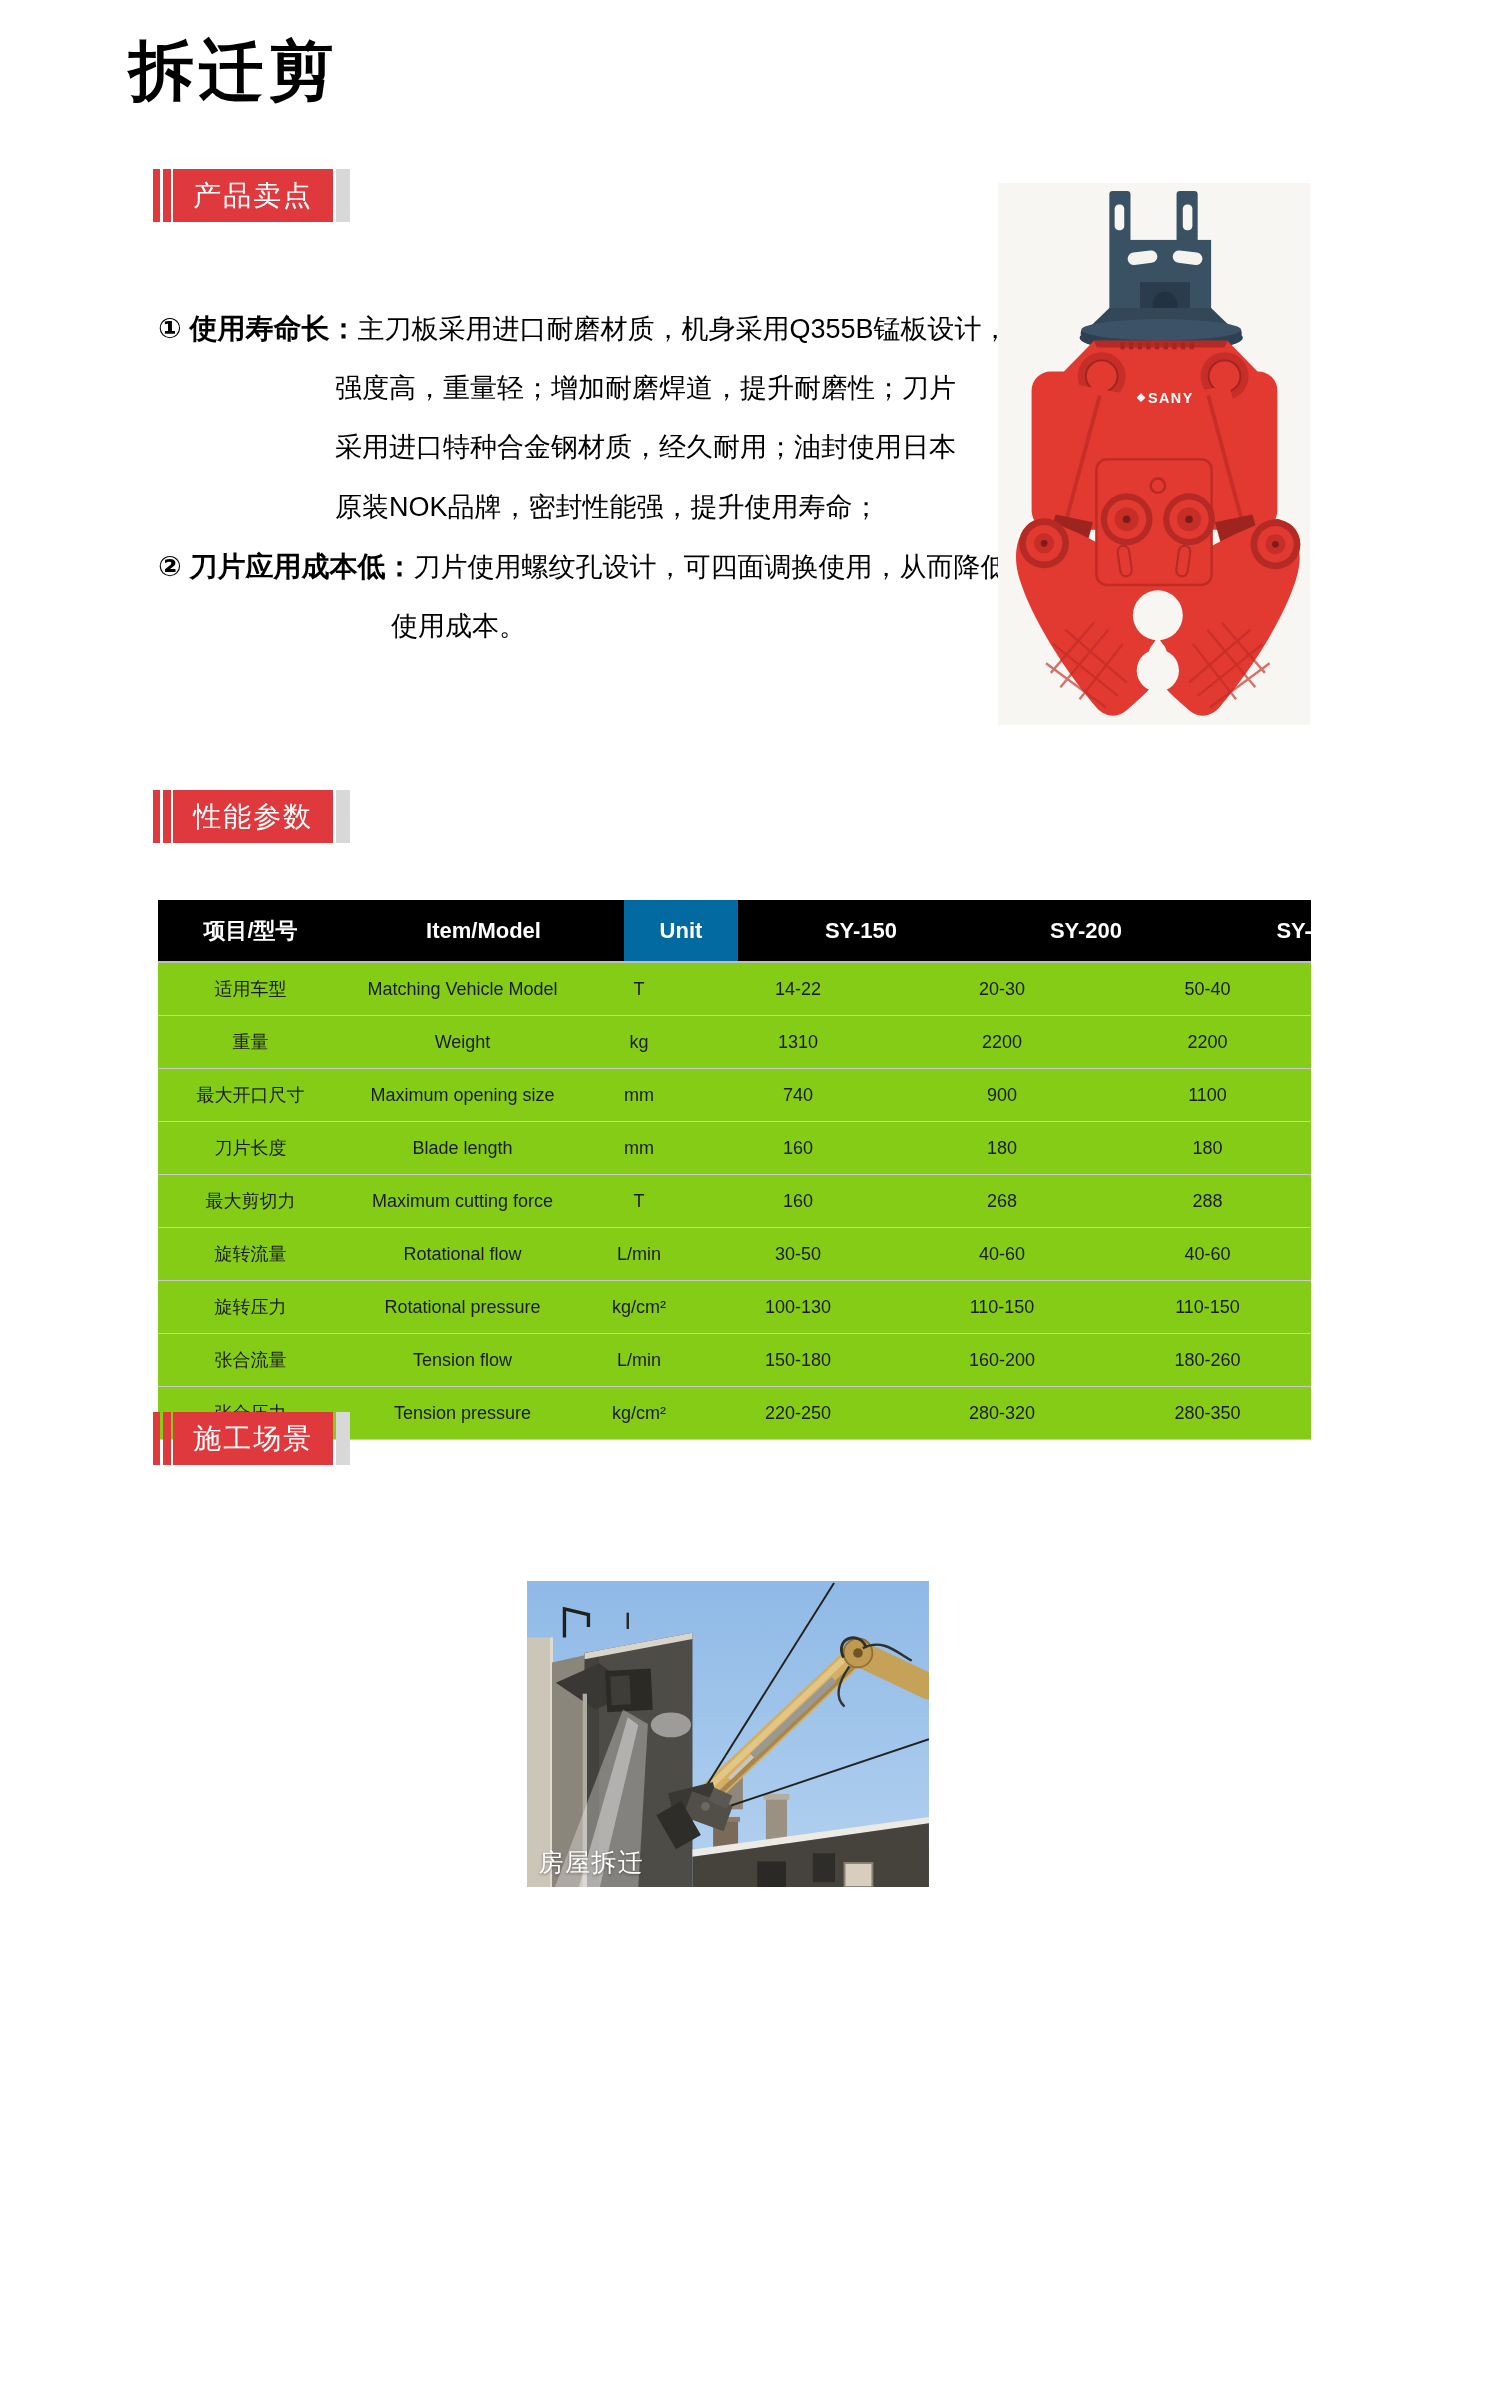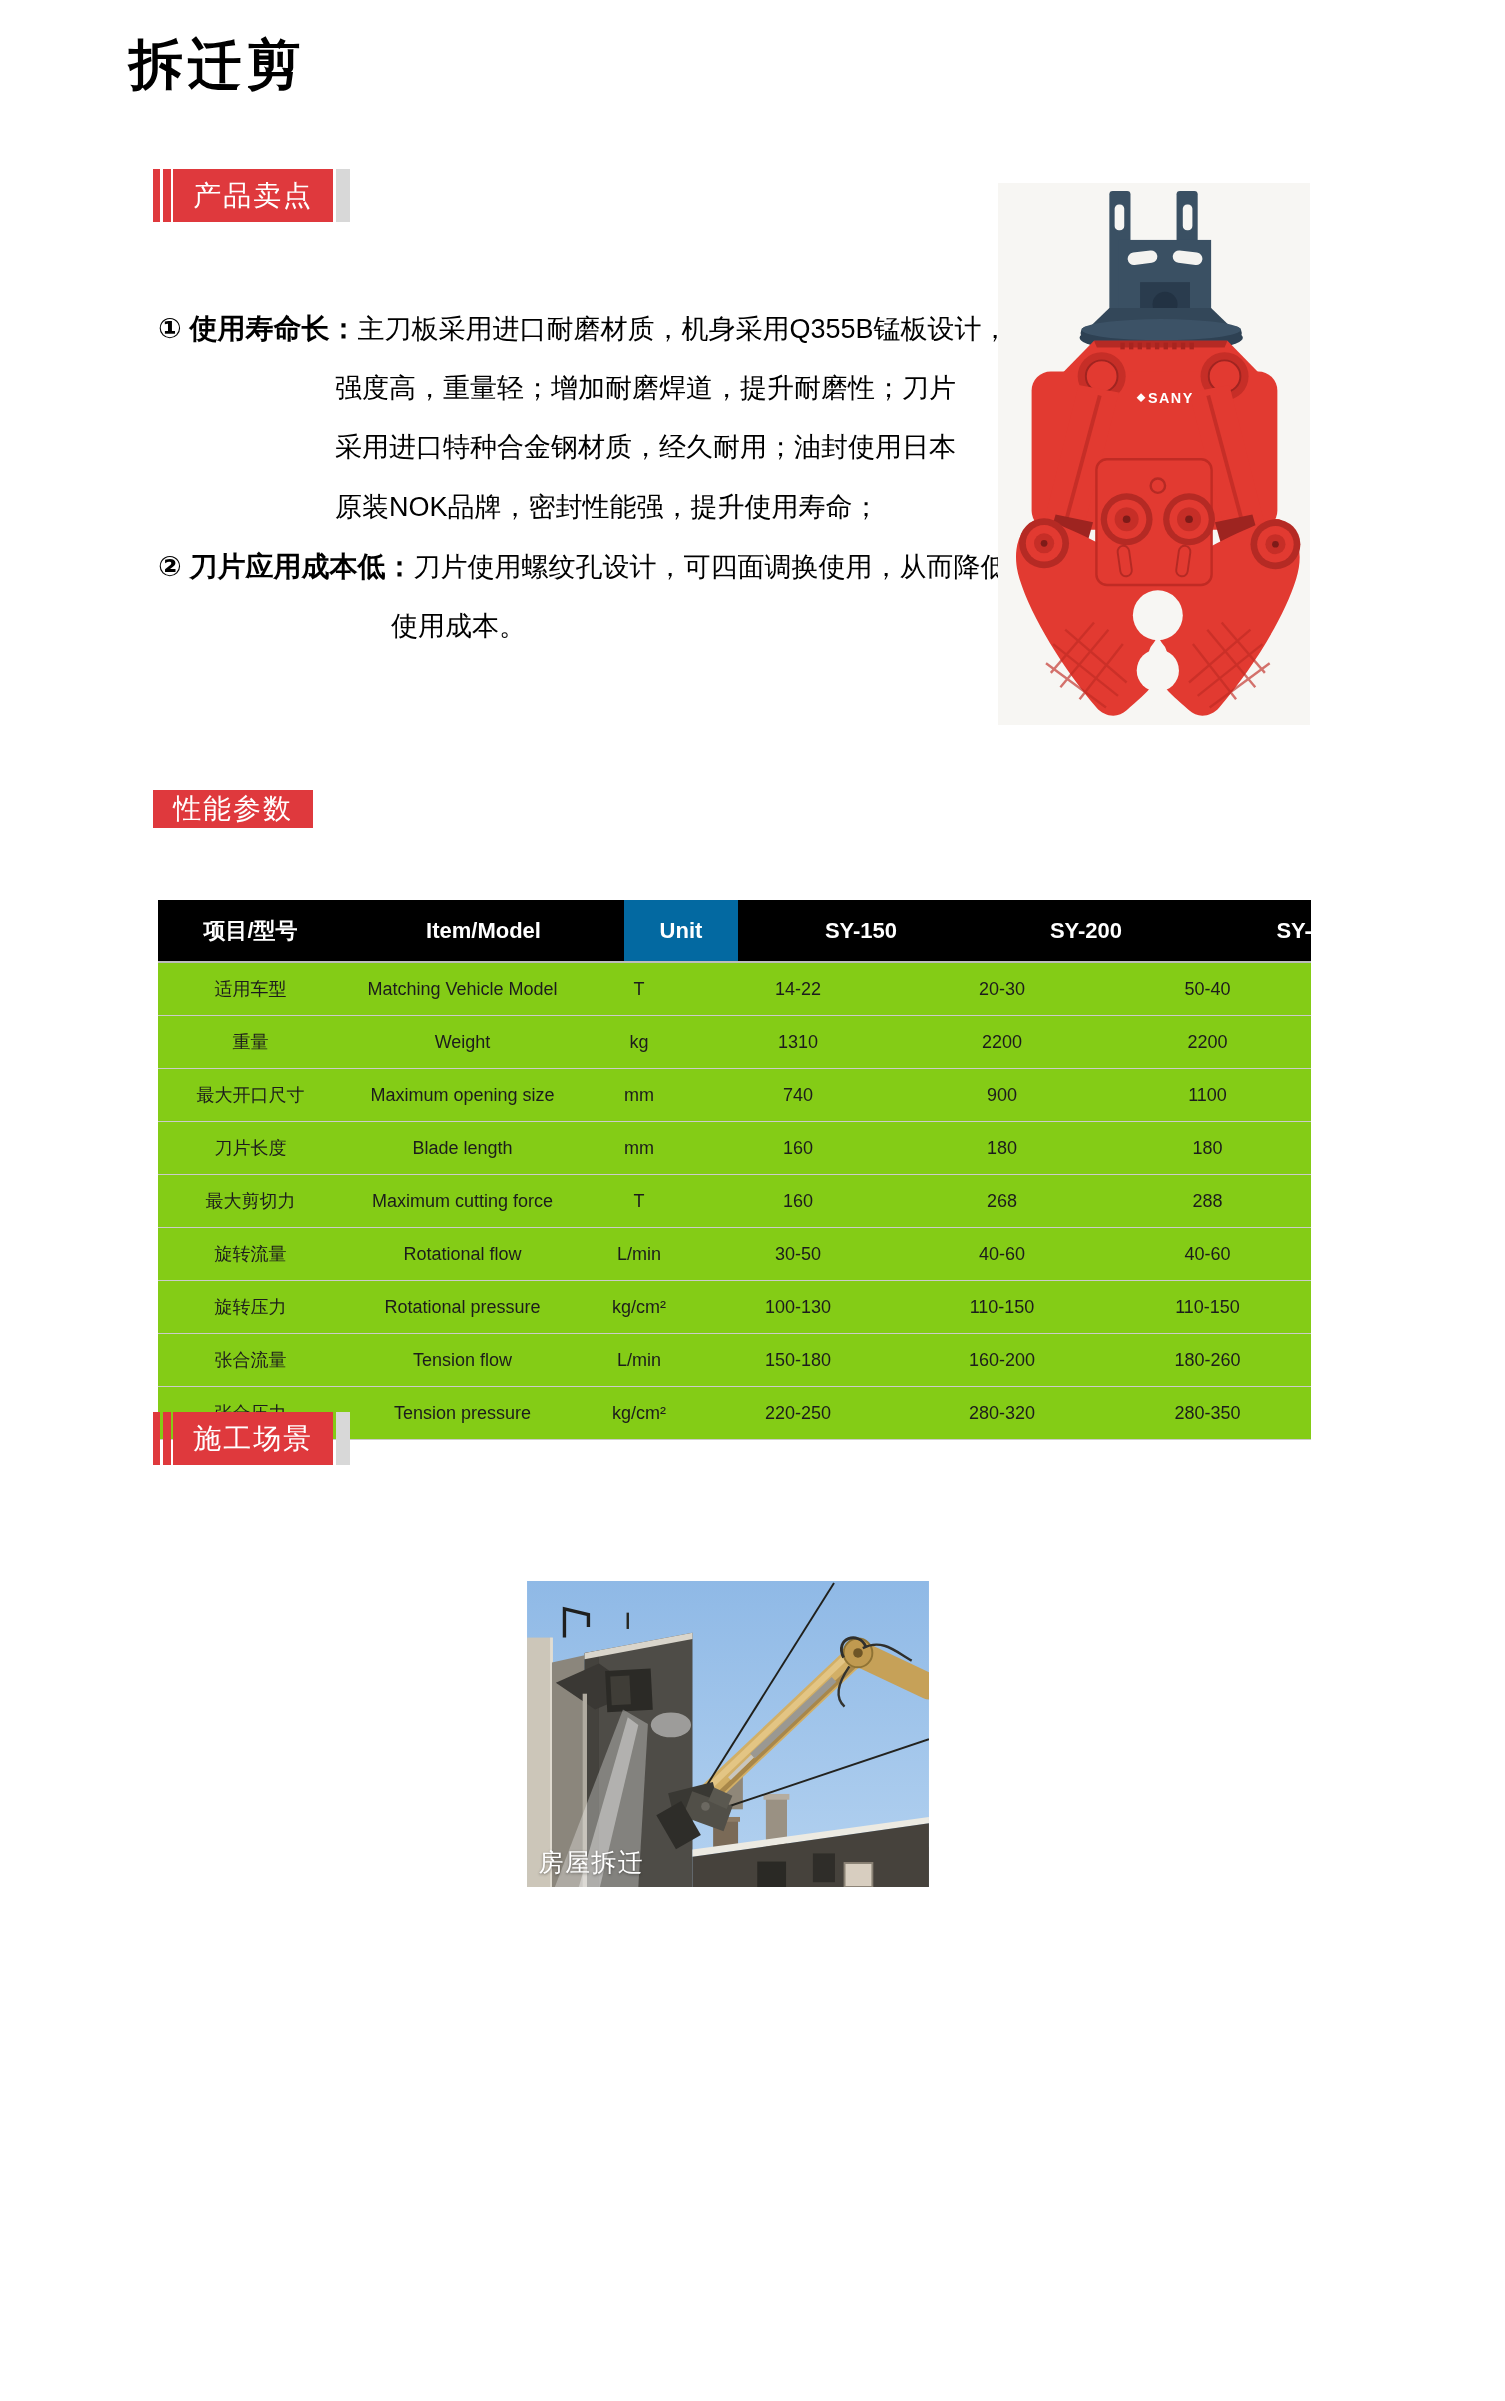--- a/index.html
+++ b/index.html
@@ -3,32 +3,32 @@
 <meta charset="utf-8">
 <style>
   html,body{margin:0;padding:0;background:#ffffff;}
   .page{
     position:relative;width:1506px;height:2978px;background:#ffffff;
     font-family:"Liberation Sans","DejaVu Sans",sans-serif;overflow:hidden;
   }
   
   .doc-title{
     position:absolute;left:129px;top:35px;margin:0;
-    font-size:54px;font-weight:800;color:#000;letter-spacing:4.8px;line-height:1.1;
+    font-size:65px;font-weight:800;color:#000;letter-spacing:4.8px;line-height:1.1;
   }
   
   .badge{position:absolute;left:153px;height:53px;display:flex;align-items:stretch;}
   .badge .bar1{width:7.2px;background:#df393d;margin-right:2.9px;}
   .badge .bar2{width:7.7px;background:#df393d;margin-right:2.4px;}
   .badge .box{
     width:160px;background:#df393d;color:#fff;display:flex;align-items:center;justify-content:center;
     font-size:28px;letter-spacing:1.9px;margin-right:3px;
   }
   .badge .gray{width:13.4px;background:#d8d8d8;}
-  .badge-1{top:169px;} .badge-2{top:790px;flex-direction:column;} .badge-3{top:1412px;border-radius:19px;}
+  .badge-1{top:169px;} .badge-2{top:790px;} .badge-3{top:1412px;border-radius:19px;}
   
   .pt-line{position:absolute;font-size:27px;color:#000;line-height:1;white-space:nowrap;}
   .pt-label{font-weight:700;font-size:28px;}
   
   .product-panel{position:absolute;left:998px;top:183px;width:312px;height:542px;background:#f7f6f3;text-align:center;}
   
   .spec-table{position:absolute;left:158px;top:900px;width:1153px;}
   .t-row{display:grid;grid-template-columns:185px 239px 114px 204px 204px 207px;}
   .t-head{height:61px;background:#000;border-bottom:2.4px solid #bdbdbd;gap:21px;}
   .t-head .cell{color:#fff;font-weight:700;font-size:22px;}

